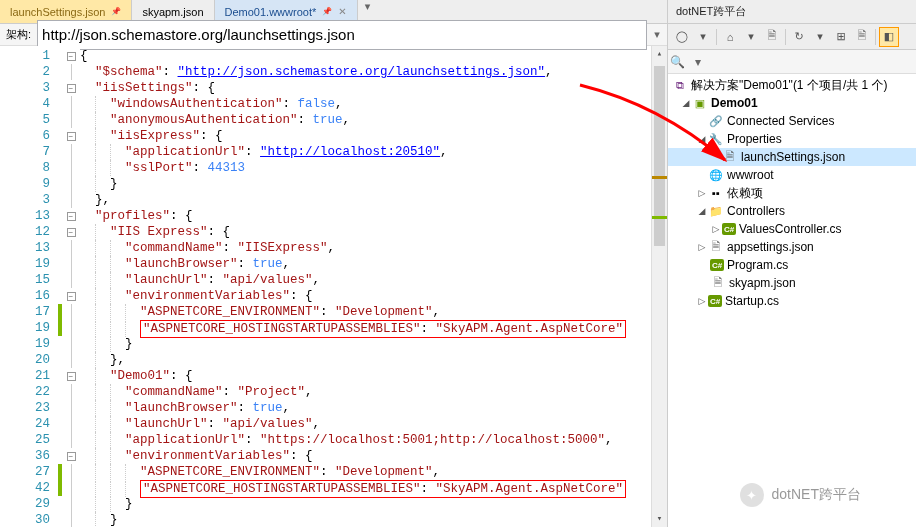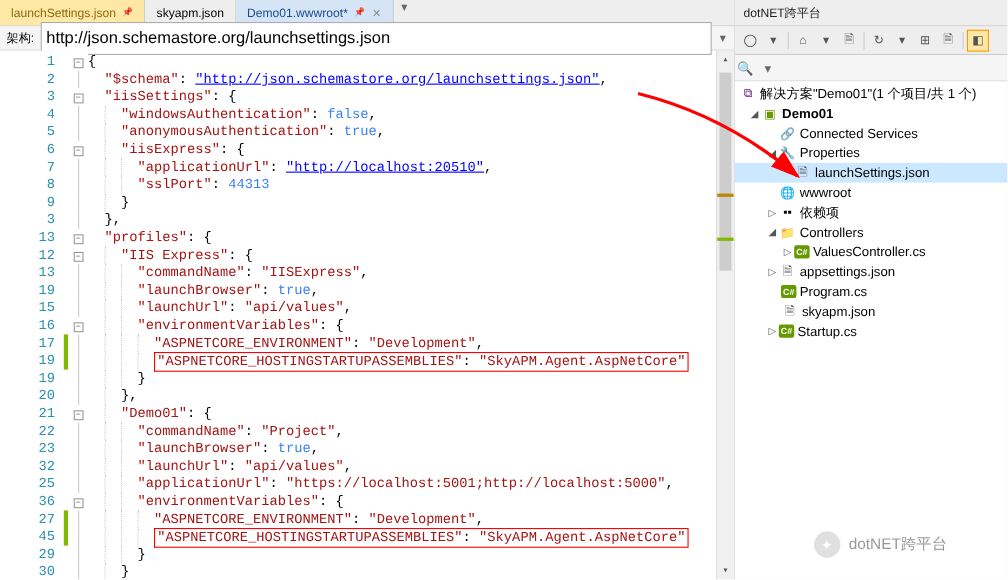--- a/index.html
+++ b/index.html
@@ -104,25 +104,25 @@
           <div>19</div>
           <div>15</div>
           <div>16</div>
           <div>17</div>
           <div>19</div>
           <div>19</div>
           <div>20</div>
           <div>21</div>
           <div>22</div>
           <div>23</div>
-          <div>32</div>
+          <div>24</div>
           <div>25</div>
           <div>36</div>
           <div>27</div>
-          <div>45</div>
+          <div>42</div>
           <div>29</div>
           <div>30</div>
         </div>
       <div class="change-bar">
           <div></div>
           <div></div>
           <div></div>
           <div></div>
           <div></div>
           <div></div>

